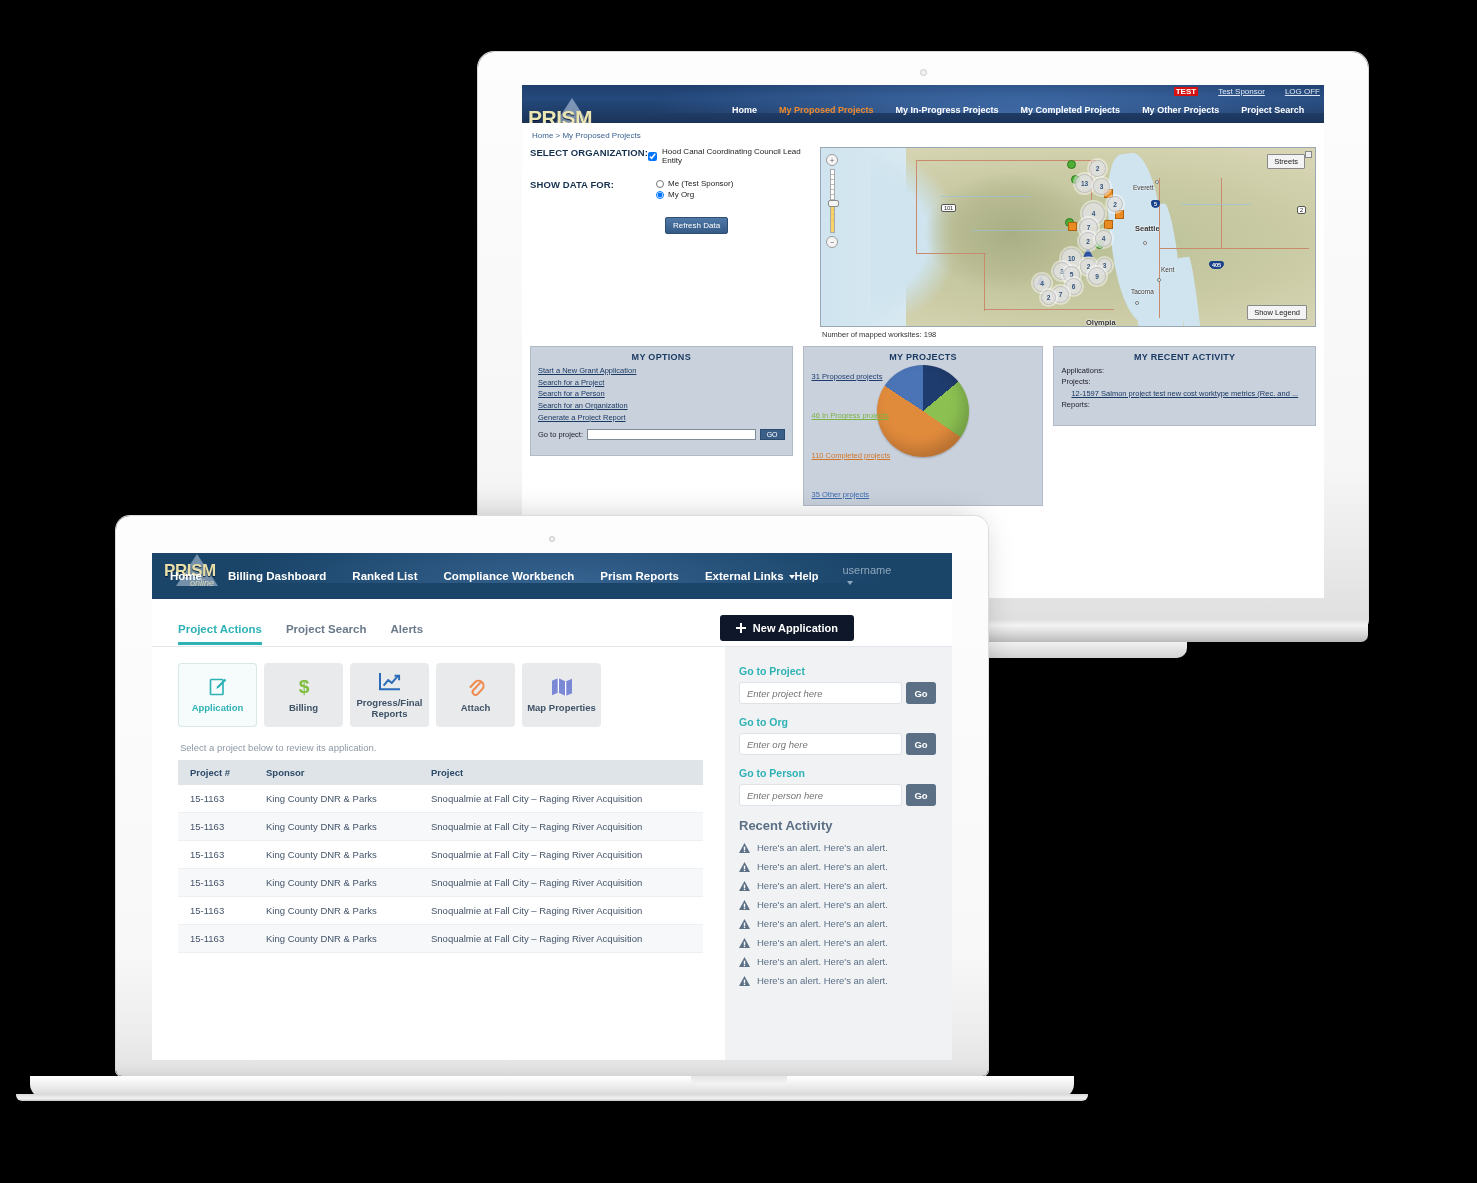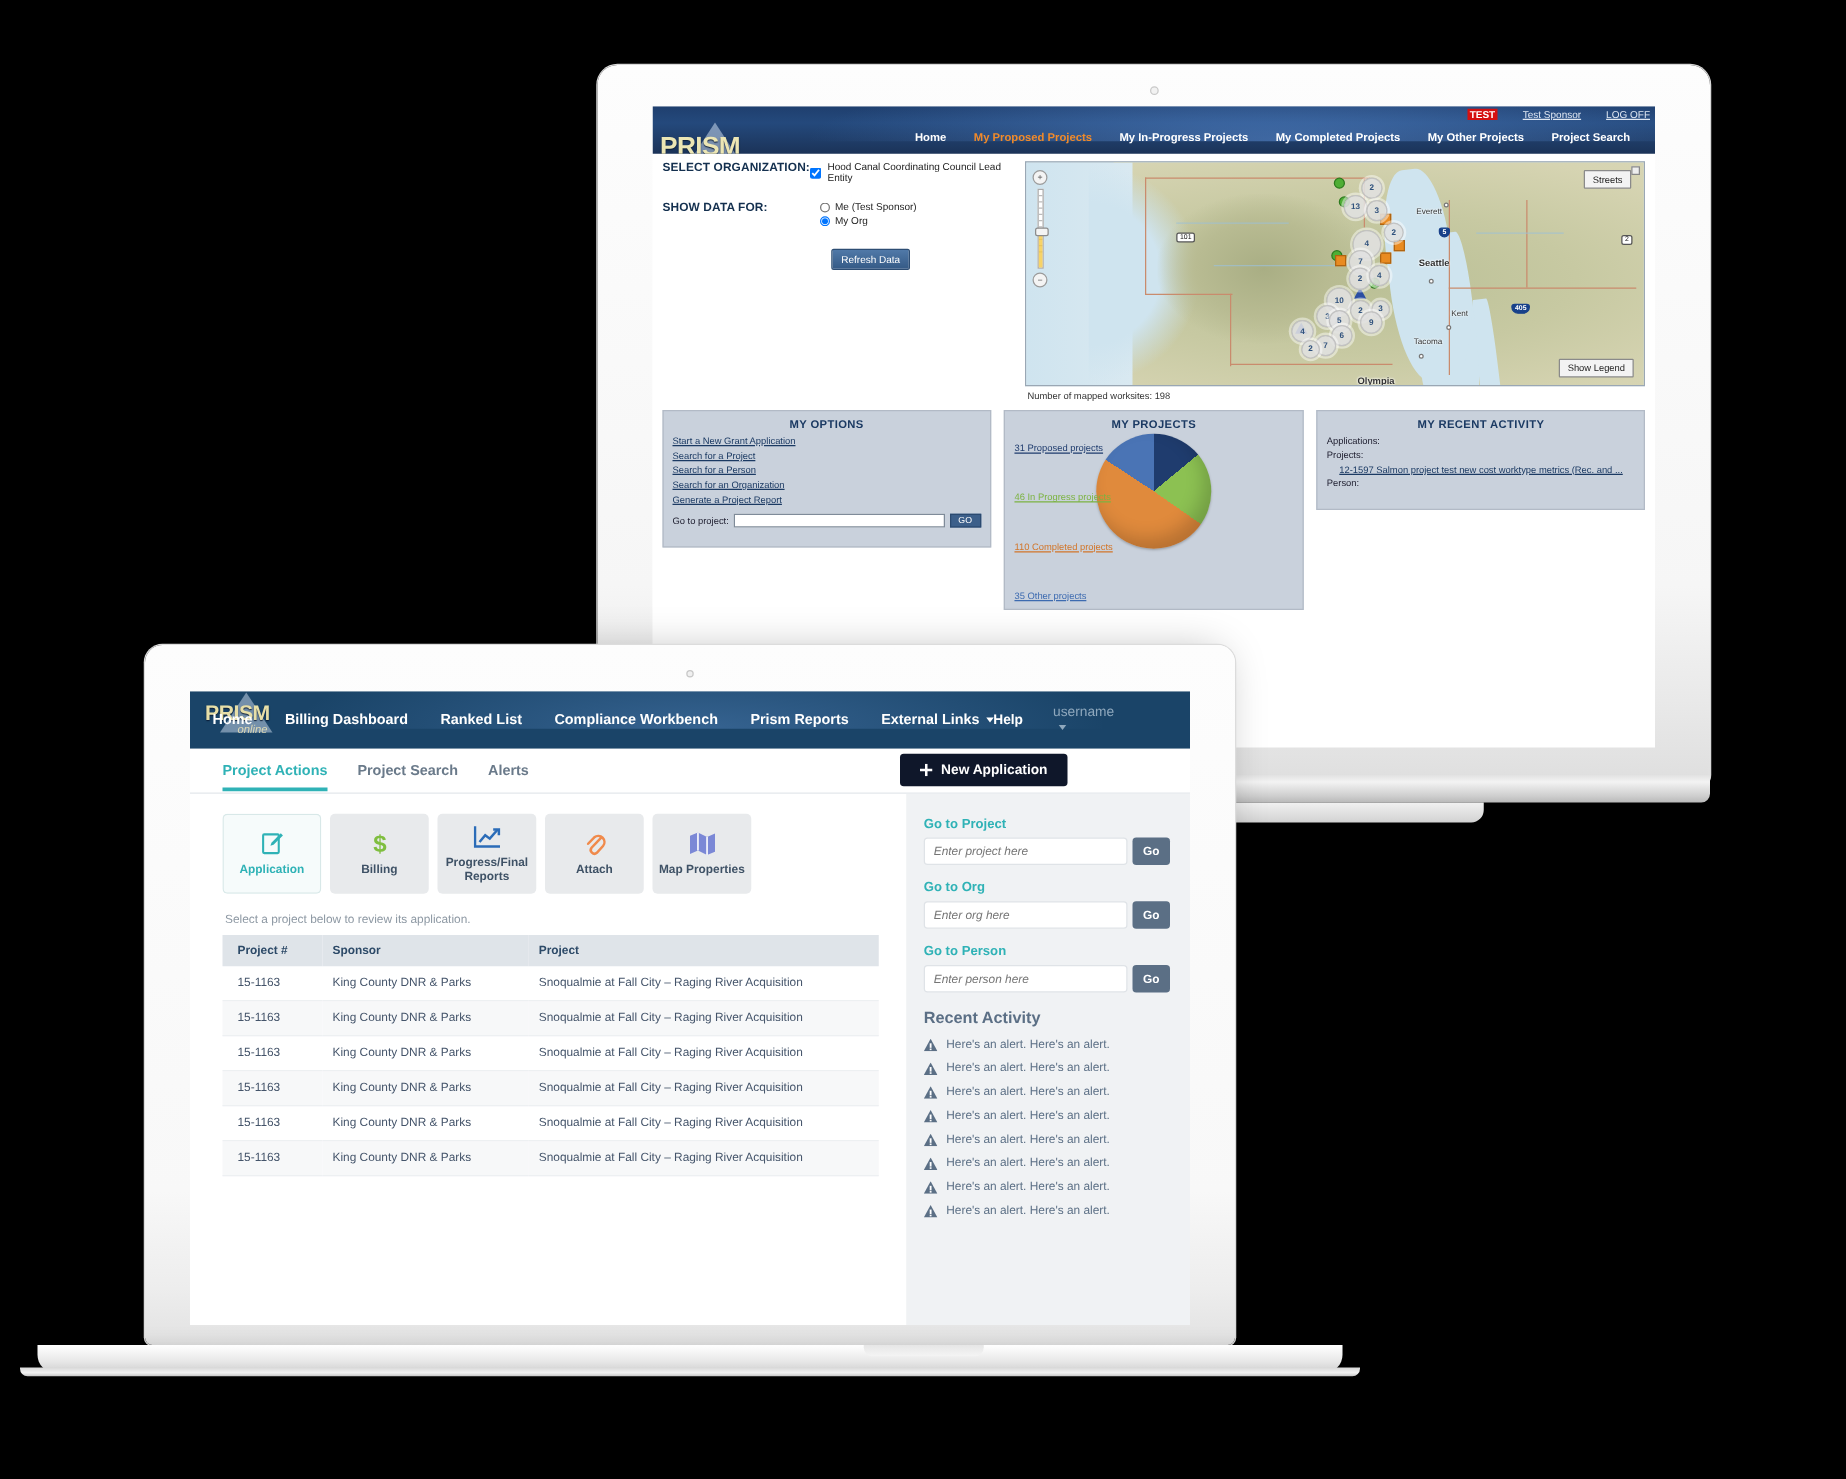--- a/index.html
+++ b/index.html
@@ -204,21 +204,21 @@
   .m-online{ position:absolute; left:38px; top:25px; font-size:9px; font-style:italic; color:#dcd8b6;}
   .m-links{ display:flex; align-items:center; gap:26px; margin-left:18px; z-index:3; }
   .m-links a{ color:#fff; font-size:11.5px; font-weight:bold; text-decoration:none; white-space:nowrap; }
   .m-caret{ display:inline-block; margin-left:5px; border-left:3.5px solid transparent;border-right:3.5px solid transparent;border-top:4px solid #fff; vertical-align:middle;}
   .m-caret.dim{ border-top-color:#8fa8bd; }
   .m-right{ margin-left:auto; margin-right:78px; display:flex; align-items:center; gap:24px; z-index:3; }
   .m-right .help{ color:#fff; font-size:11px; font-weight:bold; }
   .m-right .uname{ color:#8fa8bd; font-size:11px; }
 
   .m-tabs{ height:36px; background:#fff; display:flex; align-items:center; padding:0 26px; position:relative;
-    border-bottom:1px solid #e3e7eb; }
+    border-bottom:1px solid #e3e7eb;margin-top:12px; }
   .m-tab{ font-size:11.5px; font-weight:bold; color:#6a7a8a; margin-right:24px; padding:10px 0 9px; position:relative; white-space:nowrap;}
   .m-tab.active{ color:#2fb2b6; }
   .m-tab.active:after{ content:""; position:absolute; left:0; right:0; bottom:-1px; height:3px; background:#2fb2b6; }
   .m-newapp{
     position:absolute; right:98px; top:4px; background:#0f172a; color:#fff; border:none;
     font-size:11px; font-weight:bold; padding:7px 16px; border-radius:3px; cursor:pointer;
     display:flex; align-items:center; gap:7px;
   }
 
   .m-main{ display:flex; height:471px; }
@@ -286,20 +286,21 @@
           <a href="#">Home</a>
           <a href="#" class="active">My Proposed Projects</a>
           <a href="#">My In-Progress Projects</a>
           <a href="#">My Completed Projects</a>
           <a href="#">My Other Projects</a>
           <a href="#">Project Search</a>
         </div>
       </div>
 
       <div class="d-body">
+        <div class="d-crumb">Home &gt; My Proposed Projects</div>
 
         <div class="d-row2">
           <div class="d-leftcol">
             <div class="d-field">
               <div class="d-label">SELECT ORGANIZATION:</div>
               <label class="d-chk">
                 <input type="checkbox" checked="" style="">
                 <span>Hood Canal Coordinating Council Lead Entity</span>
               </label>
             </div>
@@ -441,21 +442,21 @@
               <a href="#" style="color:#d2762a">110 Completed projects</a>
               <a href="#" style="color:#3d6bb0">35 Other projects</a>
             </div>
           </div>
 
           <div class="panel p-recent">
             <h3>MY RECENT ACTIVITY</h3>
             <div class="ra-line">Applications:</div>
             <div class="ra-line">Projects:</div>
             <a href="#" class="ra-link">12-1597 Salmon project test new cost worktype metrics (Rec. and ...</a>
-            <div class="ra-line">Person:</div>
+            <div class="ra-line">Reports:</div>
           </div>
 
         </div>
       </div>
 
     </div>
   </div>
   <div class="monitor-foot"></div>
   <div class="monitor-base"></div>
 

